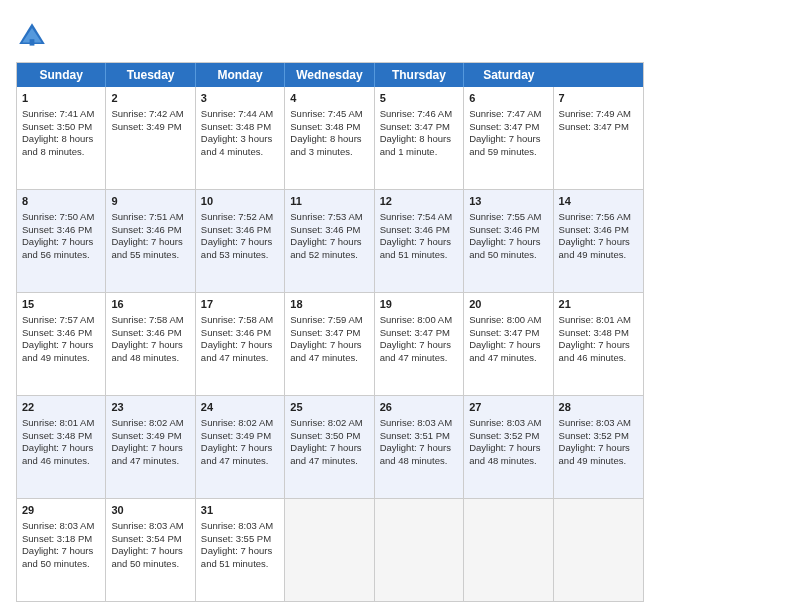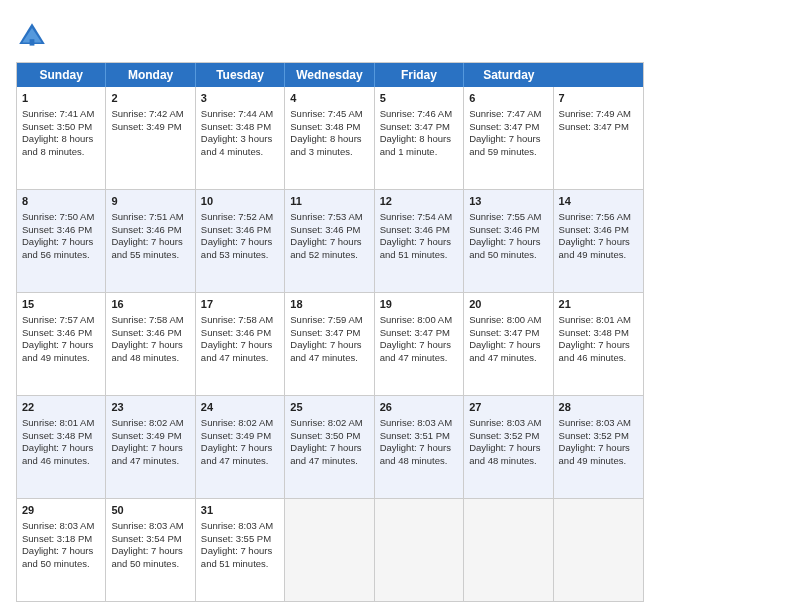--- a/index.html
+++ b/index.html
@@ -123,24 +123,24 @@
     </div>
     <div class="title-block">
       <h1></h1>
       <h2></h2>
     </div>
   </div>
 
   <div class="calendar">
     <div class="cal-header">
     <div class="cal-header-cell">Sunday</div>
+        <div class="cal-header-cell">Tuesday</div>
         <div class="cal-header-cell">Monday</div>
-        <div class="cal-header-cell">Tuesday</div>
         <div class="cal-header-cell">Wednesday</div>
-        <div class="cal-header-cell">Friday</div>
+        <div class="cal-header-cell">Thursday</div>
         <div class="cal-header-cell">Saturday</div>
       </div>
     <div class="cal-body">
     <div class="cal-row">
           <div class="cal-cell"><span class="day-num">1</span><span>Sunrise: 7:41 AM</span><br><span>Sunset: 3:50 PM</span><br><span>Daylight: 8 hours and 8 minutes.</span></div>
           <div class="cal-cell"><span class="day-num">2</span><span>Sunrise: 7:42 AM</span><br><span>Sunset: 3:49 PM</span><br></div>
           <div class="cal-cell"><span class="day-num">3</span><span>Sunrise: 7:44 AM</span><br><span>Sunset: 3:48 PM</span><br><span>Daylight: 3 hours and 4 minutes.</span></div>
           <div class="cal-cell"><span class="day-num">4</span><span>Sunrise: 7:45 AM</span><br><span>Sunset: 3:48 PM</span><br><span>Daylight: 8 hours and 3 minutes.</span></div>
           <div class="cal-cell"><span class="day-num">5</span><span>Sunrise: 7:46 AM</span><br><span>Sunset: 3:47 PM</span><br><span>Daylight: 8 hours and 1 minute.</span></div>
           <div class="cal-cell"><span class="day-num">6</span><span>Sunrise: 7:47 AM</span><br><span>Sunset: 3:47 PM</span><br><span>Daylight: 7 hours and 59 minutes.</span></div>
@@ -168,21 +168,21 @@
           <div class="cal-cell"><span class="day-num">22</span><span>Sunrise: 8:01 AM</span><br><span>Sunset: 3:48 PM</span><br><span>Daylight: 7 hours and 46 minutes.</span></div>
           <div class="cal-cell"><span class="day-num">23</span><span>Sunrise: 8:02 AM</span><br><span>Sunset: 3:49 PM</span><br><span>Daylight: 7 hours and 47 minutes.</span></div>
           <div class="cal-cell"><span class="day-num">24</span><span>Sunrise: 8:02 AM</span><br><span>Sunset: 3:49 PM</span><br><span>Daylight: 7 hours and 47 minutes.</span></div>
           <div class="cal-cell"><span class="day-num">25</span><span>Sunrise: 8:02 AM</span><br><span>Sunset: 3:50 PM</span><br><span>Daylight: 7 hours and 47 minutes.</span></div>
           <div class="cal-cell"><span class="day-num">26</span><span>Sunrise: 8:03 AM</span><br><span>Sunset: 3:51 PM</span><br><span>Daylight: 7 hours and 48 minutes.</span></div>
           <div class="cal-cell"><span class="day-num">27</span><span>Sunrise: 8:03 AM</span><br><span>Sunset: 3:52 PM</span><br><span>Daylight: 7 hours and 48 minutes.</span></div>
           <div class="cal-cell"><span class="day-num">28</span><span>Sunrise: 8:03 AM</span><br><span>Sunset: 3:52 PM</span><br><span>Daylight: 7 hours and 49 minutes.</span></div>
         </div>
         <div class="cal-row">
           <div class="cal-cell"><span class="day-num">29</span><span>Sunrise: 8:03 AM</span><br><span>Sunset: 3:18 PM</span><br><span>Daylight: 7 hours and 50 minutes.</span></div>
-          <div class="cal-cell"><span class="day-num">50</span><span>Sunrise: 8:03 AM</span><br><span>Sunset: 3:54 PM</span><br><span>Daylight: 7 hours and 50 minutes.</span></div>
+          <div class="cal-cell"><span class="day-num">30</span><span>Sunrise: 8:03 AM</span><br><span>Sunset: 3:54 PM</span><br><span>Daylight: 7 hours and 50 minutes.</span></div>
           <div class="cal-cell"><span class="day-num">31</span><span>Sunrise: 8:03 AM</span><br><span>Sunset: 3:55 PM</span><br><span>Daylight: 7 hours and 51 minutes.</span></div>
           <div class="cal-cell empty"></div>
           <div class="cal-cell empty"></div>
           <div class="cal-cell empty"></div>
           <div class="cal-cell empty"></div>
         </div>
       </div>
   </div>
 </div>
 

